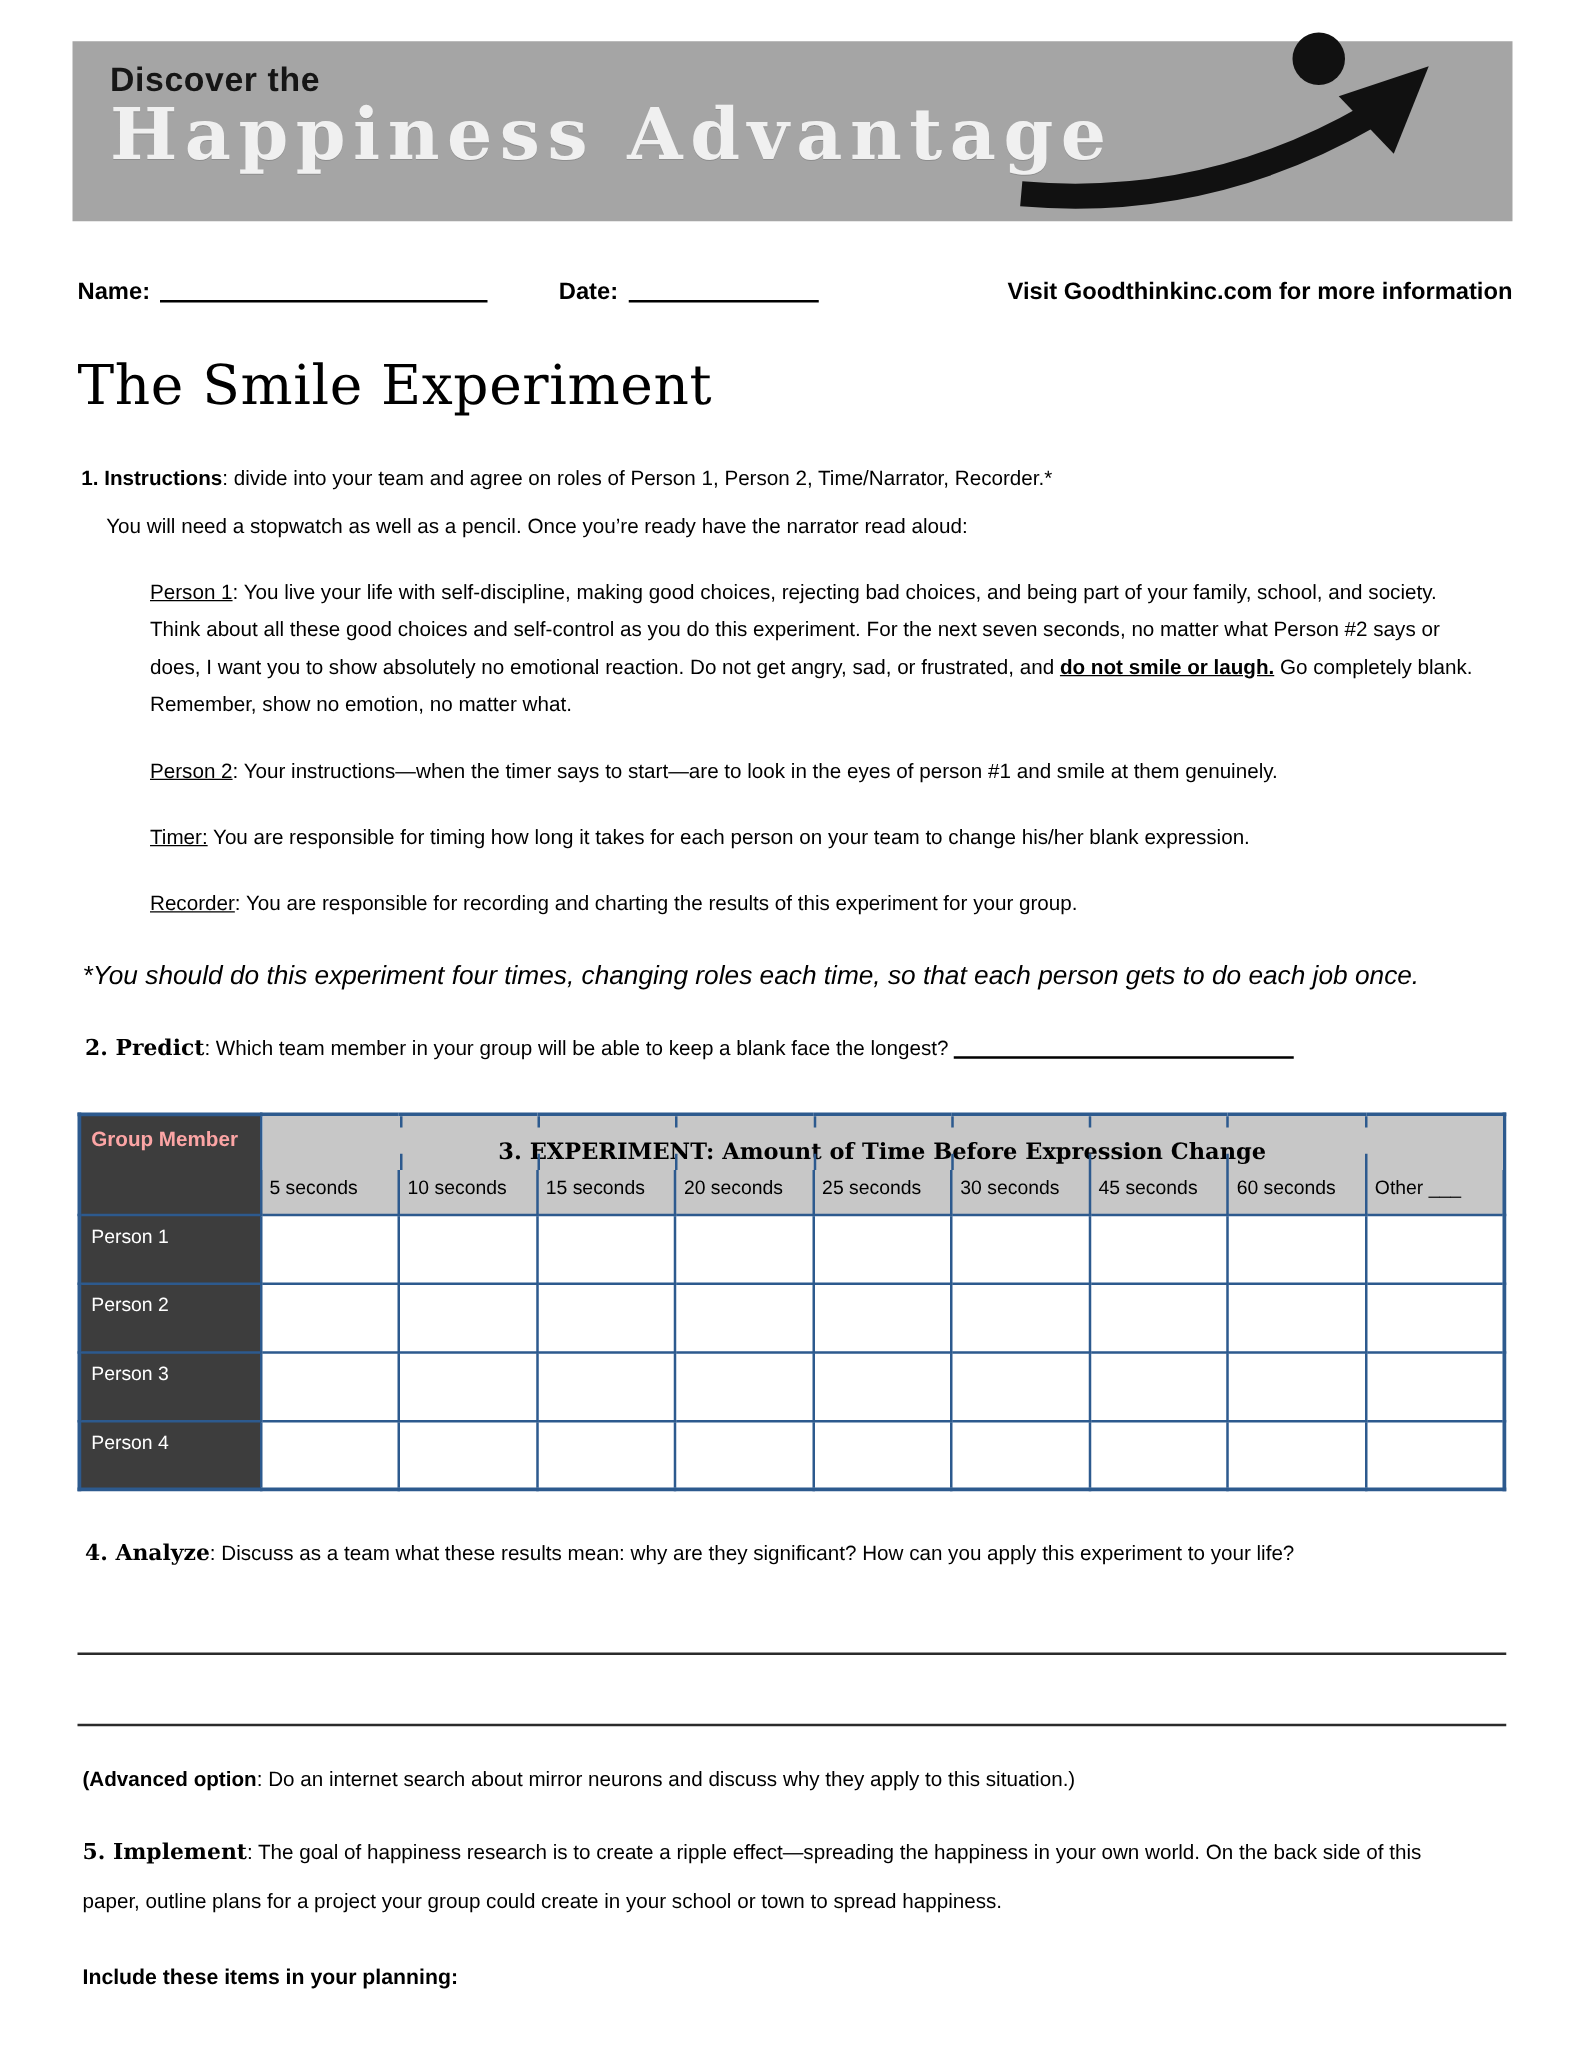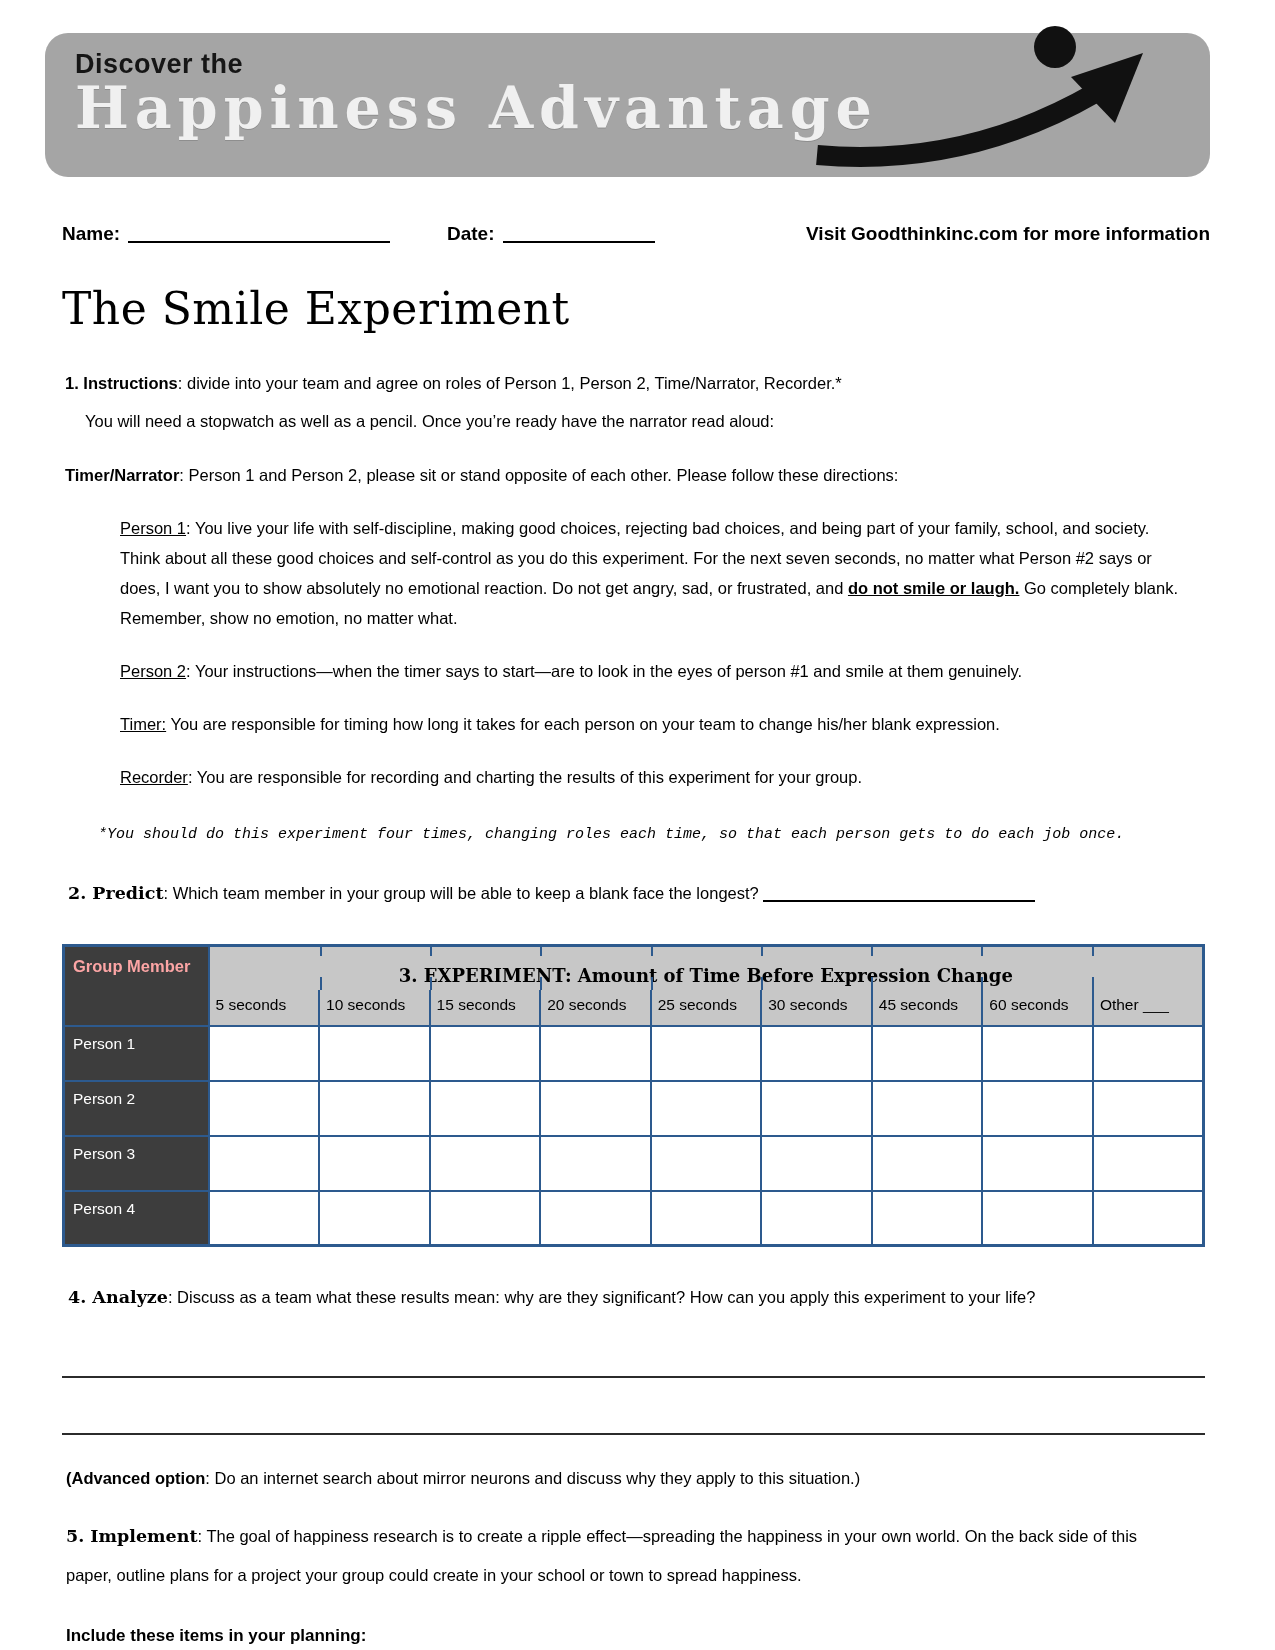--- a/index.html
+++ b/index.html
@@ -4,22 +4,22 @@
 <style>
   * { box-sizing: border-box; }
   html,body { margin:0; padding:0; }
   body {
     width:1275px; height:1650px; background:#ffffff; overflow:hidden;
     font-family:"Liberation Sans", sans-serif; color:#000;
     position:relative;
   }
   
   .banner {
-    margin:33px 65px 0 45px; height:144px; background:var(--banner-bg,#a5a5a5);
-    position:relative; padding:16px 0 0 30px;border-radius:23px;
+    margin:33px 65px 0 58px; height:144px; background:var(--banner-bg,#a5a5a5);
+    position:relative; padding:16px 0 0 30px;
   }
   .banner-kicker {
     font-size:27px; font-weight:600; color:#161616; letter-spacing:0.5px;
   }
   .banner-title {
     font-family:"DejaVu Serif", serif; font-weight:bold; font-size:57px;
     color:var(--banner-title,#f0f0f0); letter-spacing:6px; line-height:1.05; margin-top:-2px;
     text-shadow:0 1px 0 #8e8e8e;
   }
   .smile-svg { position:absolute; top:-16px; right:45px; overflow:visible; }
@@ -38,21 +38,21 @@
   }
   
   p { margin:0; font-size:16.5px; line-height:29px; }
   .p-instructions { margin:38px 80px 0 65px; }
   .p-instr2 { margin:9px 80px 0 85px; }
   .p-narrator { margin:25px 80px 0 65px; }
   .p-role { margin:23px 88px 0 120px; line-height:30px; }
   .bold-sans { font-weight:bold; }
   .u { text-decoration:underline; }
   .bu { font-weight:bold; text-decoration:underline; }
-  .footnote { margin:28px 80px 0 98px; font-style:italic; font-size:15px;font-family:Liberation Mono, monospace; }
+  .footnote { margin:28px 80px 0 66px; font-style:italic; font-size:21px; }
   .slab { font-family:"DejaVu Serif", serif; font-weight:bold; font-size:17.5px; }
   .p-predict { margin:30px 70px 0 68px; }
   .predict-blank { width:272px; }
   
   table.experiment {
     margin:36px 70px 0 62px; width:1143px; border-collapse:collapse; table-layout:fixed;
     border:3px solid var(--navy,#2d5a8e);
   }
   table.experiment th, table.experiment td { border:2px solid var(--navy,#2d5a8e); }
   .corner {
@@ -105,21 +105,20 @@
     <span class="name-group"><span>Name:</span><span class="blank name-blank"></span></span>
     <span class="date-group"><span>Date:</span><span class="blank date-blank"></span></span>
     <span class="visit-text">Visit Goodthinkinc.com for more information</span>
   </div>
 
   <h1 class="doc-title">The Smile Experiment</h1>
 
   <p class="p-instructions"><span class="bold-sans">1. Instructions</span><span>: divide into your team and agree on roles of Person 1, Person 2, Time/Narrator, Recorder.*</span></p>
   <p class="p-instr2">You will need a stopwatch as well as a pencil. Once you’re ready have the narrator read aloud:</p>
 
-  <p class="p-narrator"><span class="bold-sans">Timer/Narrator</span><span>: Person 1 and Person 2, please sit or stand opposite of each other. Please follow these directions:</span></p>
 
   <p class="p-role"><span class="u">Person 1</span><span>: You live your life with self-discipline, making good choices, rejecting bad choices, and being part of your family, school, and society. Think about all these good choices and self-control as you do this experiment. For the next seven seconds, no matter what Person #2 says or does, I want you to show absolutely no emotional reaction. Do not get angry, sad, or frustrated, and </span><span class="bu">do not smile or laugh.</span><span> Go completely blank. Remember, show no emotion, no matter what.</span></p>
 
   <p class="p-role"><span class="u">Person 2</span><span>: Your instructions—when the timer says to start—are to look in the eyes of person #1 and smile at them genuinely.</span></p>
 
   <p class="p-role"><span class="u">Timer:</span><span> You are responsible for timing how long it takes for each person on your team to change his/her blank expression.</span></p>
 
   <p class="p-role"><span class="u">Recorder</span><span>: You are responsible for recording and charting the results of this experiment for your group.</span></p>
 
   <p class="footnote">*You should do this experiment four times, changing roles each time, so that each person gets to do each job once.</p>

